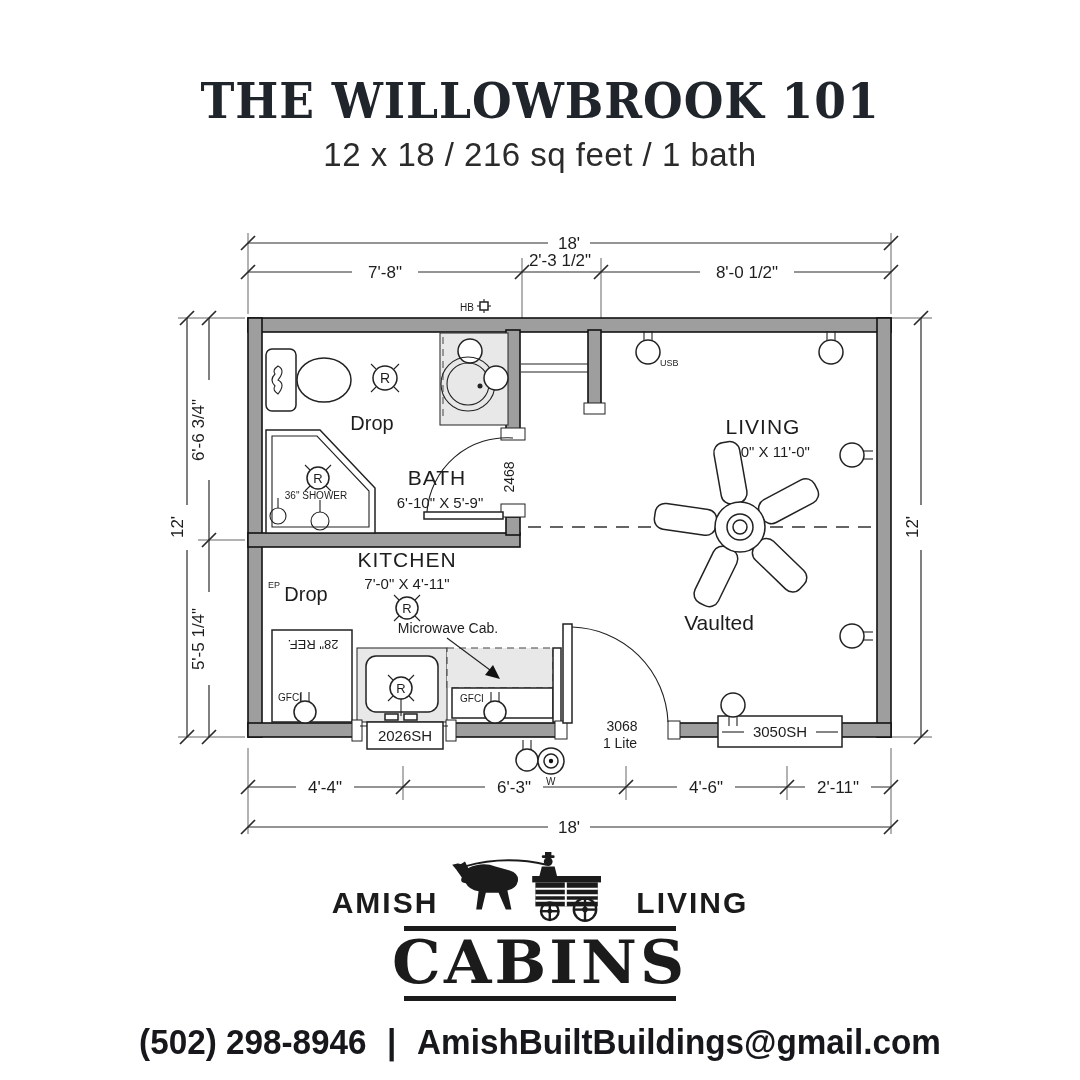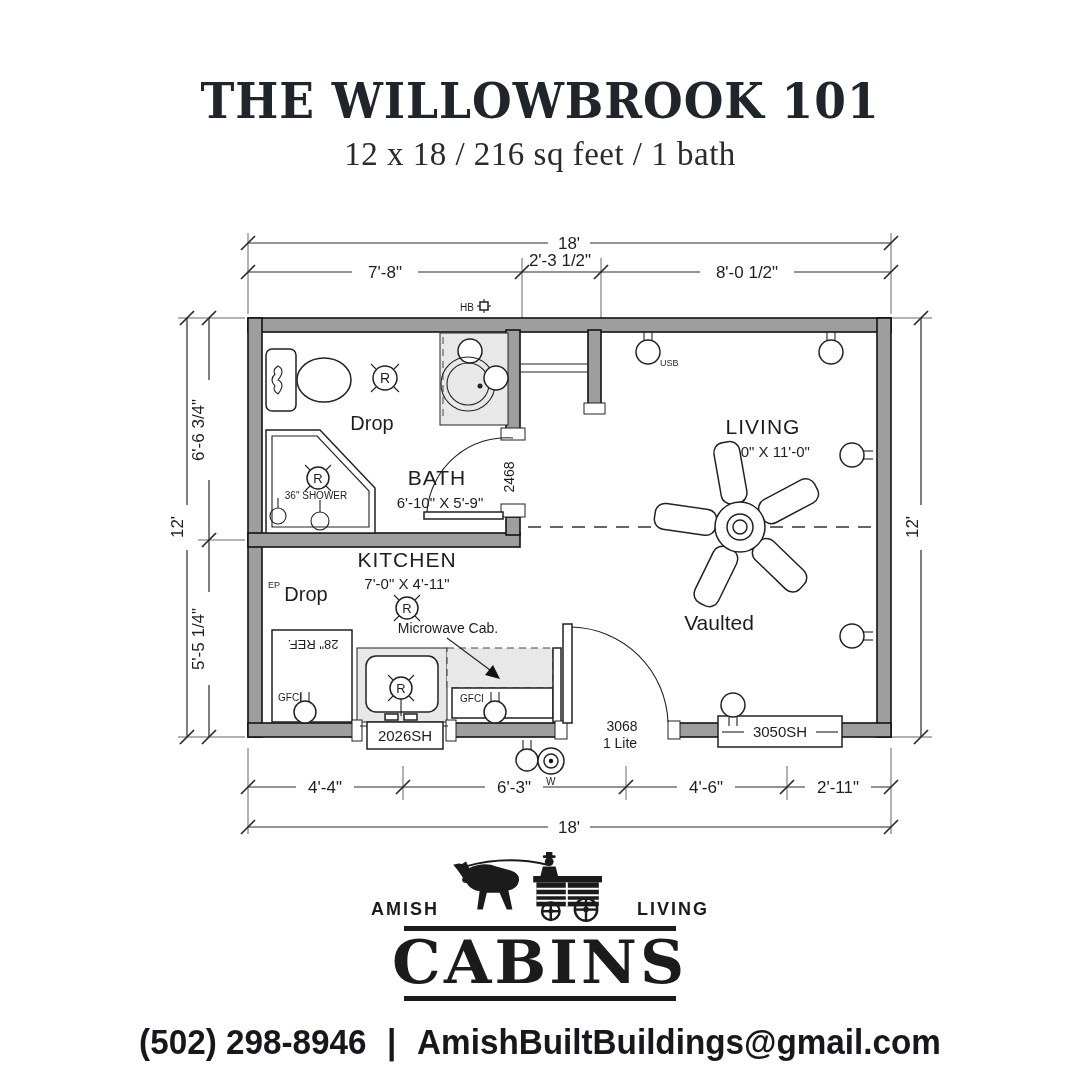--- a/index.html
+++ b/index.html
@@ -5,39 +5,39 @@
   :root{
     --wall:#9e9e9e; --fixture:#e8e8e8; --ink:#1c1c1c; --dim:#2b2b2b;
   }
   html,body{margin:0;padding:0;background:#fff;}
   .canvas{position:relative;width:1080px;height:1080px;background:#ffffff;overflow:hidden;
           font-family:"Liberation Sans",sans-serif;border-radius:19px;}
   .title{position:absolute;left:0;top:72px;width:1080px;text-align:center;
          font-family:"DejaVu Serif",serif;font-weight:700;font-size:49px;letter-spacing:1px;
          color:#20242b;transform:scaleX(.93);}
   .subtitle{position:absolute;left:0;top:136px;width:1080px;text-align:center;
-         font-size:33px;color:#2b2b2b;letter-spacing:.5px;font-family:Liberation Serif, serif;}
+         font-size:33px;color:#2b2b2b;letter-spacing:.5px;}
   svg text{font-family:"Liberation Sans",sans-serif;fill:#1d1d1d;}
   .wall{fill:var(--wall);stroke:#121212;stroke-width:1.6;}
   .jamb{fill:#fff;stroke:#222;stroke-width:1;}
   .fix{fill:#fff;stroke:#222;stroke-width:1.5;}
   .fixg{fill:var(--fixture);stroke:#333;stroke-width:1.1;}
   .thin{stroke:#222;stroke-width:1.1;fill:none;}
   .dimline{stroke:var(--dim);stroke-width:1.2;fill:none;}
   .ext{stroke:#555;stroke-width:.9;fill:none;}
   .tick{stroke:var(--dim);stroke-width:1.7;}
   .dimtxt{font-size:17px;fill:#1e1e1e;}
   .roomname{font-size:21px;letter-spacing:1px;}
   .roomsize{font-size:15px;}
   .small{font-size:10px;}
   .tiny{font-size:9px;}
   .wbg{fill:#fff;}
   .logo-wrap{position:absolute;left:0;top:856px;width:1080px;display:flex;flex-direction:column;align-items:center;}
   .logo-row{display:flex;align-items:flex-end;gap:10px;height:68px;}
-  .logo-side{font-weight:700;font-size:18px;letter-spacing:2px;color:#1b1b1b;line-height:1;padding-bottom:6px;}
+  .logo-side{font-weight:700;font-size:30px;letter-spacing:2px;color:#1b1b1b;line-height:1;padding-bottom:6px;}
   .logo-bar{width:272px;height:5px;background:#1b1b1b;margin-top:2px;}
   .logo-main{font-family:"DejaVu Serif",serif;font-weight:700;font-size:60px;letter-spacing:3px;
              color:#1b1b1b;line-height:1.05;transform:scaleX(1.02);}
   .contact{position:absolute;left:0;top:1022px;width:1080px;text-align:center;font-weight:700;
            font-size:35px;color:#17181c;transform:scaleX(.95);letter-spacing:0;}
   .contact span{margin:0 6px;}
 </style>
 </head>
 <body>
 

